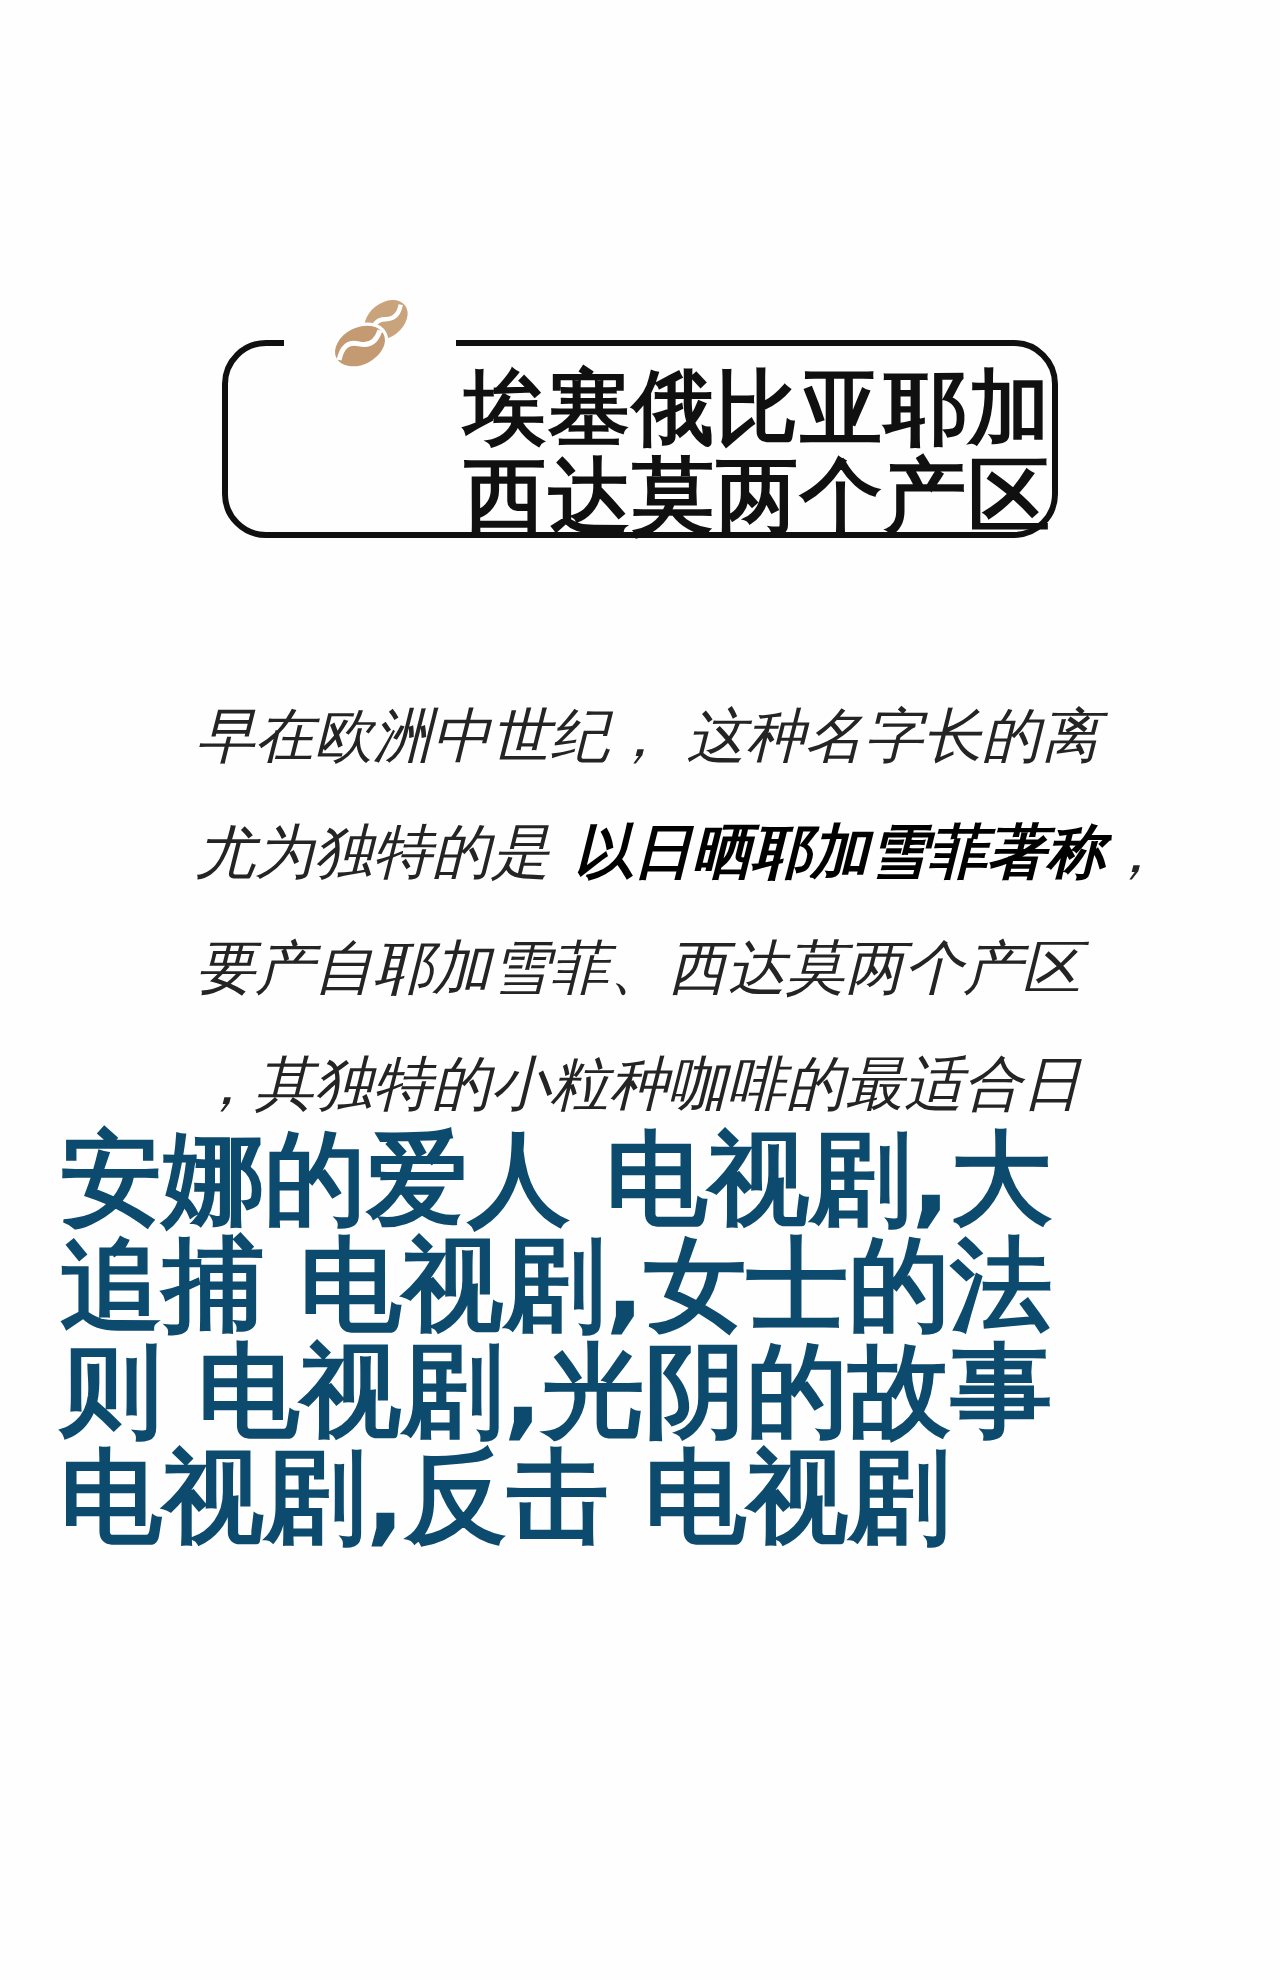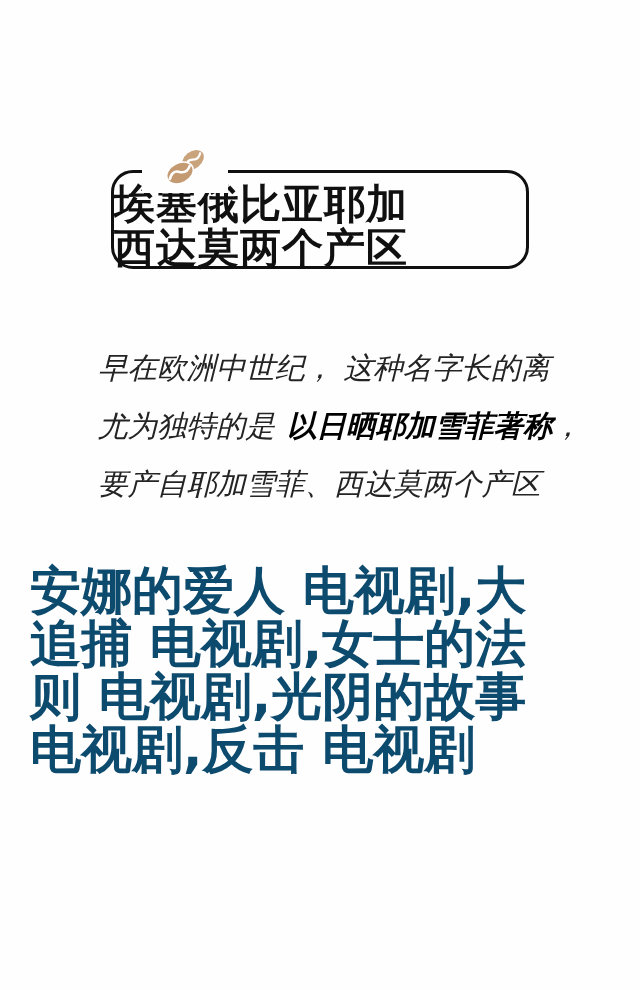--- a/index.html
+++ b/index.html
@@ -13,21 +13,21 @@
   .page { position:relative; width:640px; height:990px; }
 
   
   .title-box {
     box-sizing:border-box;
     width:418px; height:99px;
     margin:170px auto 0;
     border:3px solid #101010;
     border-radius:22px;
     position:relative;
-    text-align:left;
+    text-align:right;
     padding-top:9px;
   }
   .bean-wrap {
     position:absolute;
     top:-26px; left:28px;
     width:86px; height:46px;
     background:#fefefe;
     display:flex; justify-content:center; align-items:flex-start;
   }
   .title-line {
@@ -84,18 +84,19 @@
       </svg>
     </div>
     <div class="title-line">埃塞俄比亚耶加</div>
     <div class="title-line">西达莫两个产区</div>
   </div>
 
   <div class="para" id="p1">
       <div class="line"><span>早在欧洲中世纪， 这种名字长的离</span></div>
       <div class="line"><span>尤为独特的是</span><span class="b">以日晒耶加雪菲著称</span><span>，</span></div>
       <div class="line"><span>要产自耶加雪菲、西达莫两个产区</span></div>
+      <div class="line"><span>，其独特的小粒种咖啡的最适合日</span></div>
     </div>
 
 
   <div class="watermark" id="wm" style="color: #0c4a6e;"><div>安娜的爱人 电视剧,大</div><div>追捕 电视剧,女士的法</div><div>则 电视剧,光阴的故事</div><div>电视剧,反击 电视剧</div></div>
 
 </div>
 
 </body></html>

